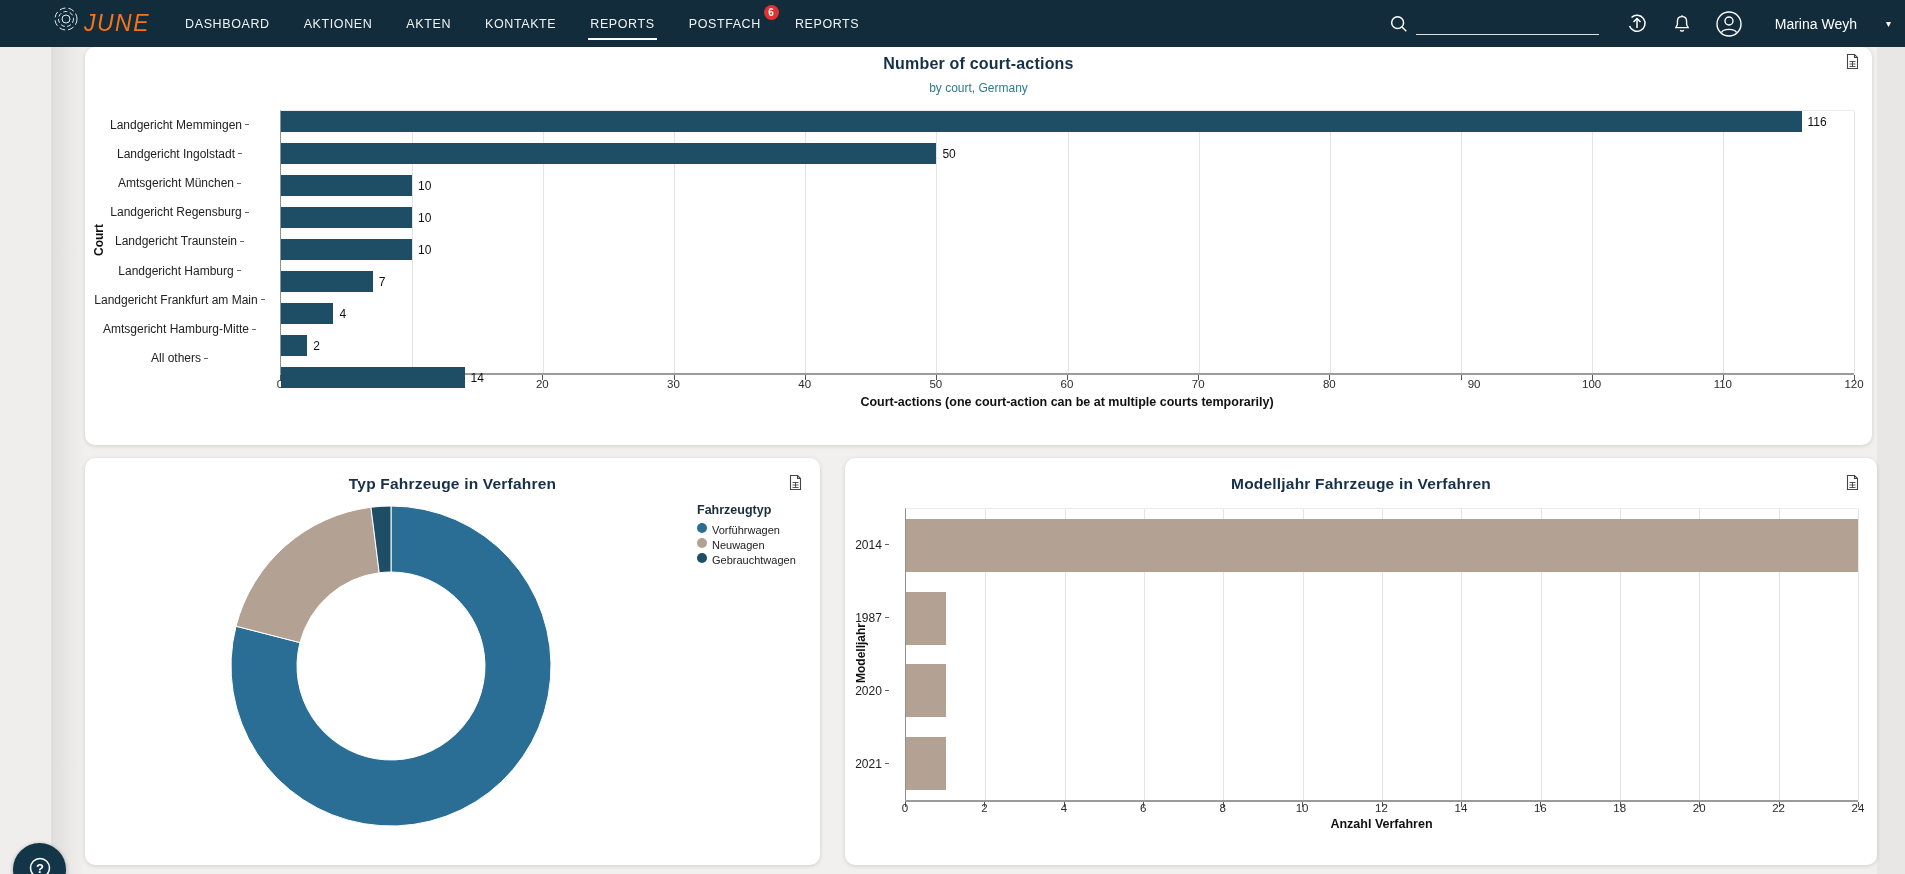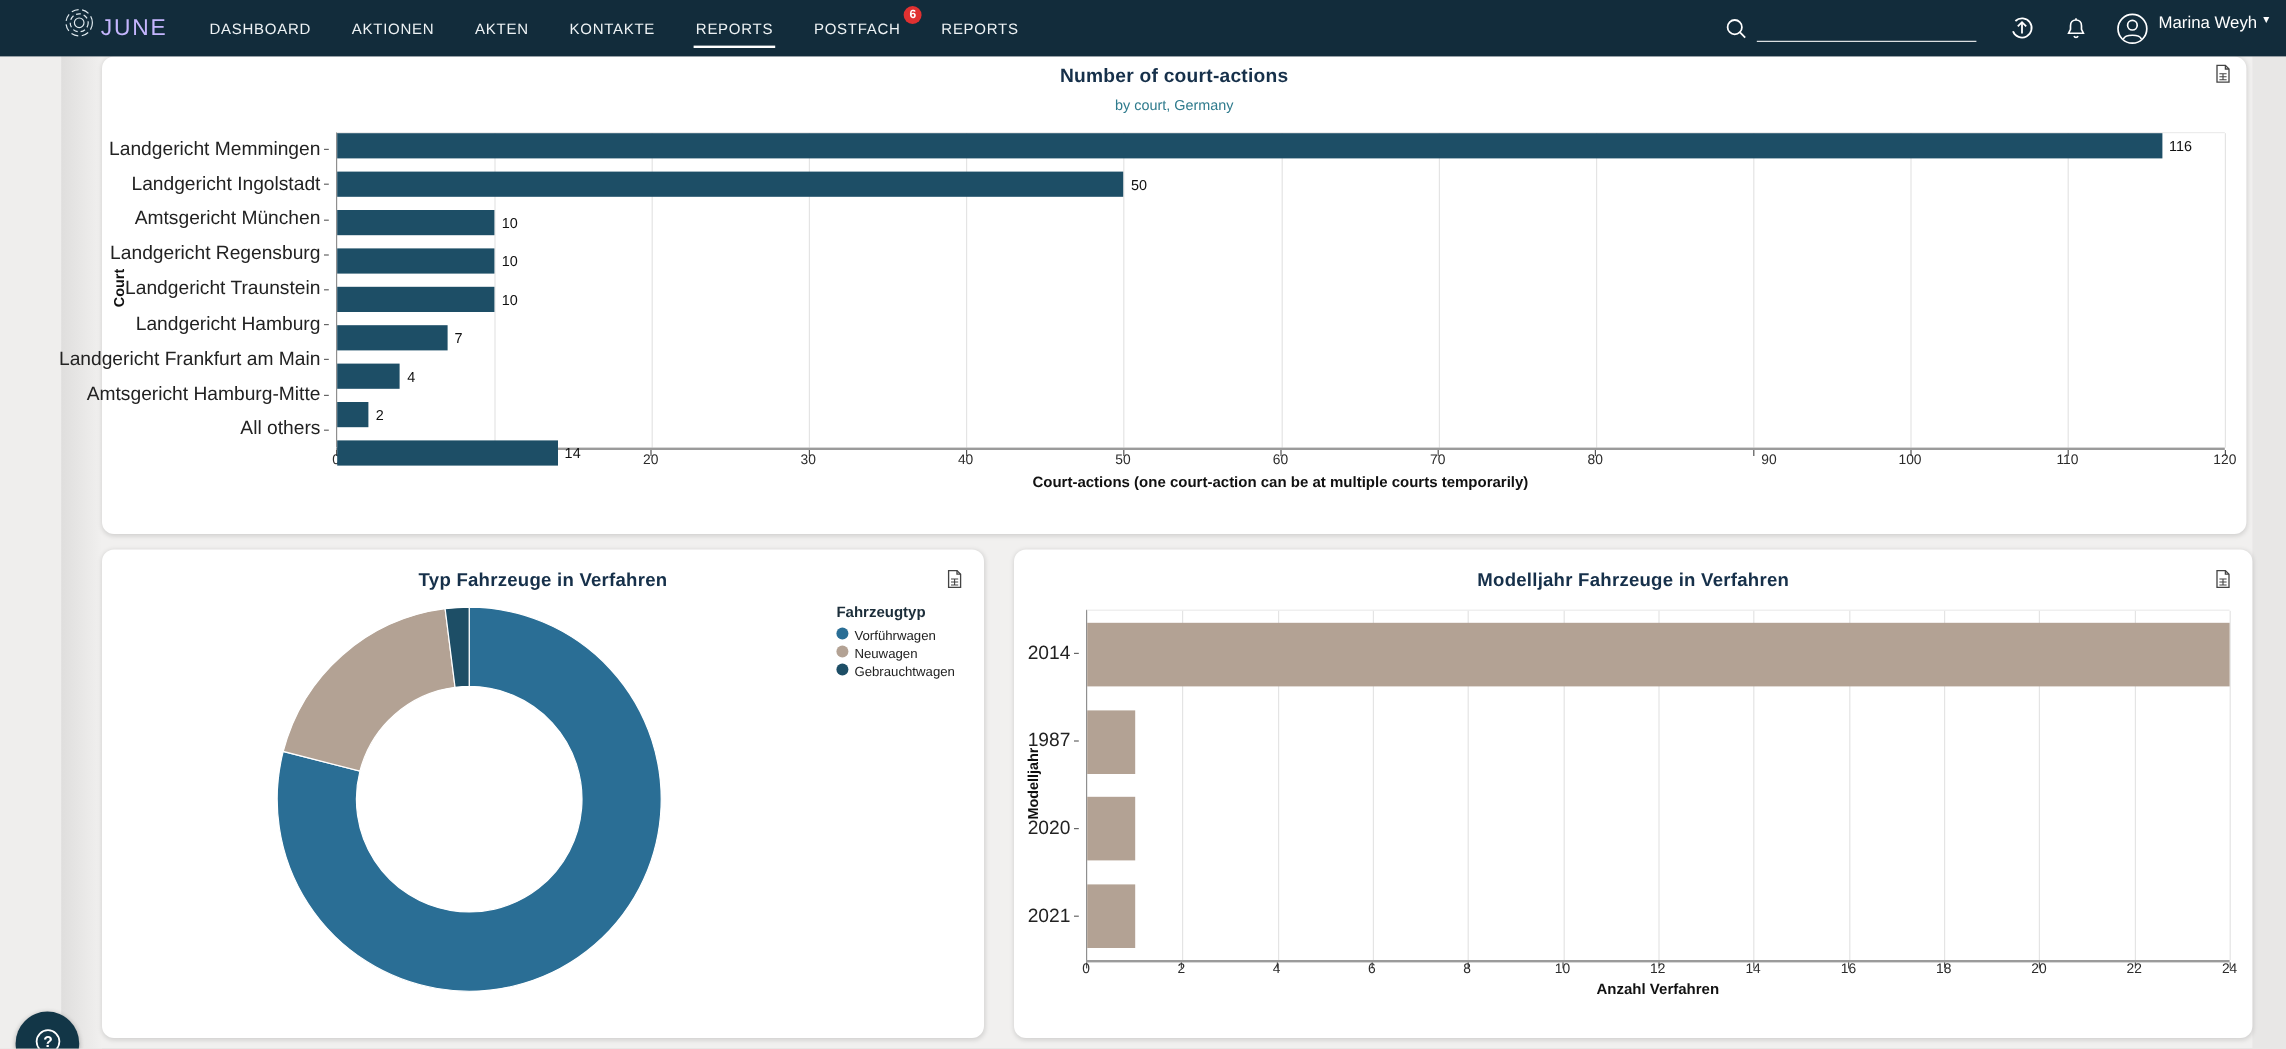--- a/index.html
+++ b/index.html
@@ -5,34 +5,34 @@
   html,body{margin:0;padding:0;background:#d8d8d8;}
   *{box-sizing:border-box;}
   .screen{position:relative;width:1905px;height:874px;overflow:hidden;background:#f1f0ef;
           font-family:"Liberation Sans",sans-serif;}
 
   
   .navbar{position:absolute;left:0;top:0;width:1905px;height:47px;background:#122c3b;
           display:flex;align-items:center;z-index:10;}
   .logo{display:flex;align-items:center;margin-left:52px;cursor:pointer;}
   .logo-flower{margin-right:2px;margin-top:-8px;}
-  .logo-text{color:#c4b5fd;font-size:19px;font-weight:400;letter-spacing:1.5px;}
+  .logo-text{color:#f97316;font-size:23px;font-weight:400;letter-spacing:1.5px;font-style:italic;}
   .nav-items{display:flex;align-items:center;height:100%;margin-left:18px;}
   .nav-item{position:relative;display:flex;align-items:center;height:100%;padding:0 17px;
             color:#eef3f5;font-size:12.5px;letter-spacing:.6px;text-decoration:none;cursor:pointer;}
   .nav-item.active{font-weight:400;}
   .nav-item.active::after{content:"";position:absolute;left:15px;right:15px;bottom:7px;height:2px;background:#fff;}
   .badge{position:absolute;top:5px;right:-1px;min-width:15px;height:15px;border-radius:8px;
          background:#e03131;color:#fff;font-size:10px;line-height:15px;font-weight:700;
          text-align:center;padding:0 2px;}
   .nav-right{margin-left:auto;display:flex;align-items:center;padding-right:14px;}
   .nav-search{width:183px;background:transparent;border:none;border-bottom:1px solid rgba(255,255,255,.85);
               color:#fff;font-size:13px;height:22px;outline:none;margin:0 26px 0 6px;}
   .nav-ic{margin-right:22px;cursor:pointer;display:block;}
-  .user{display:flex;cursor:pointer;}
+  .user{display:flex;align-items:center;cursor:pointer;gap:24px;}
   .user-name{color:#fff;font-size:14px;margin-left:8px;}
   .caret{color:#fff;font-size:10px;margin-left:5px;}
 
   
   .left-rail{position:absolute;left:0;top:47px;width:51px;bottom:0;background:#efeeed;}
   .rail-shadow{position:absolute;left:51px;top:47px;width:34px;bottom:0;
                background:linear-gradient(90deg,#dfdedd,#f1f0ef);}
   .right-strip{position:absolute;right:0;top:47px;width:28px;bottom:0;background:#e8e7e6;}
 
   .card{position:absolute;background:#fff;border-radius:10px;box-shadow:0 1px 4px rgba(0,0,0,.14);}
@@ -46,22 +46,22 @@
   .card-donut .c-title,.card-year .c-title{top:17px;font-size:15.5px;}
   .c-sub{position:absolute;left:0;right:0;top:34px;text-align:center;font-size:12px;color:#2f7b8d;}
 
   .export-btn{position:absolute;background:none;border:none;padding:2px;cursor:pointer;line-height:0;}
   .card-top .export-btn{right:9px;top:4px;}
   .card-donut .export-btn,.card-year .export-btn{right:14px;top:14px;}
 
   
   .hchart{position:absolute;inset:0;}
   .ylabels{position:absolute;display:flex;flex-direction:column;}
-  .ylrow{flex:1;display:flex;align-items:center;justify-content:flex-end;
-         font-size:16px;color:#222;white-space:nowrap;}
+  .ylrow{flex:1;display:flex;align-items:center;justify-content:center;
+         font-size:12px;color:#222;white-space:nowrap;}
   .ytickdash{width:4px;height:1px;background:#666;margin-left:3px;flex:none;}
   .plot{position:absolute;display:flex;flex-direction:column;
         border-left:1px solid #8f8f8f;border-top:1px solid #ececec;}
   .gridline{position:absolute;top:0;bottom:0;width:1px;background:#e4e4e4;}
   .brow{display:flex;align-items:center;position:relative;z-index:1;}
   .bval{font-size:12px;color:#111;margin-left:6px;}
   .axisline{position:absolute;height:2px;background:#9b9b9b;}
   .tickmark{position:absolute;width:1px;height:5px;background:#555;}
   .ticklabel{position:absolute;width:40px;text-align:center;font-size:11.5px;color:#2b2b2b;}
 

